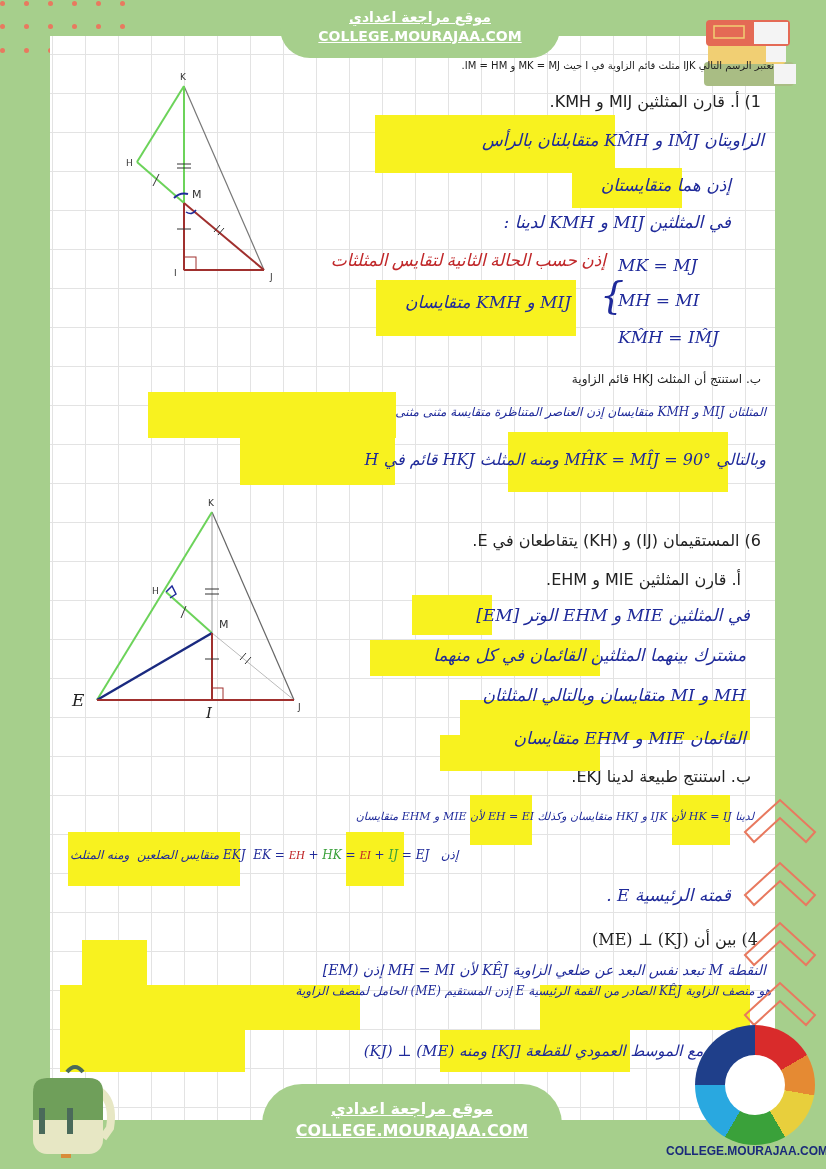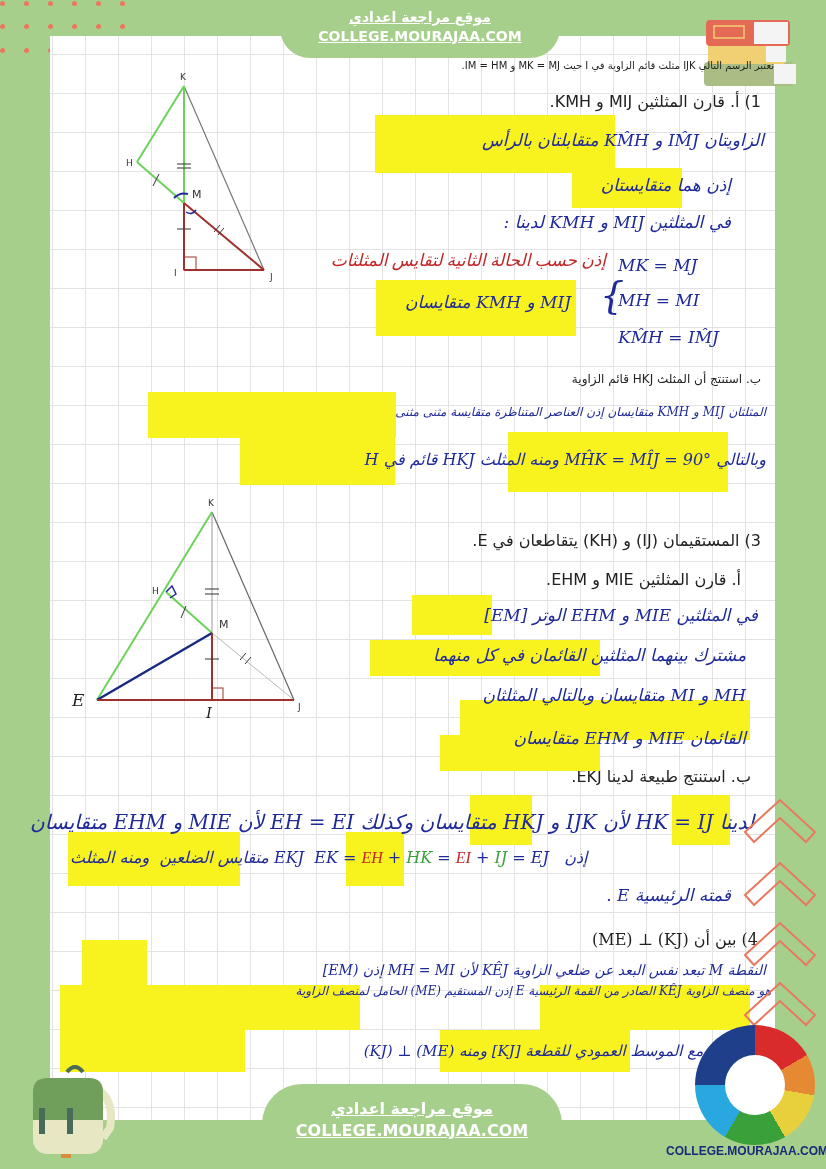--- a/index.html
+++ b/index.html
@@ -112,21 +112,21 @@
   <text x="92" y="104" font-size="9" fill="#333" font-family="DejaVu Sans, sans-serif">H</text>
   <text x="159" y="138" font-size="11" fill="#333" font-family="DejaVu Sans, sans-serif">M</text>
   <text x="146" y="228" font-size="15" fill="#222" font-family="DejaVu Serif, serif" font-style="italic">I</text>
   <text x="238" y="220" font-size="9" fill="#333" font-family="DejaVu Sans, sans-serif">J</text>
   <text x="12" y="216" font-size="17" fill="#222" font-family="DejaVu Serif, serif" font-style="italic">E</text>
 </svg>
 
 <div class="txt" style="right:52px;top:60px;font-size:10px">نعتبر الرسم التالي IJK مثلث قائم الزاوية في I حيث MK = MJ و IM = HM.</div>
 <div class="txt" style="right:65px;top:92px">1) أ. قارن المثلثين MIJ و KMH.</div>
 <div class="txt" style="right:65px;top:372px;font-size:12px">ب. استنتج أن المثلث HKJ قائم الزاوية</div>
-<div class="txt" style="right:65px;top:531px">3) المستقيمان (IJ) و (KH) يتقاطعان في E.</div>
+<div class="txt" style="right:65px;top:531px">6) المستقيمان (IJ) و (KH) يتقاطعان في E.</div>
 <div class="txt" style="right:85px;top:570px">أ. قارن المثلثين MIE و EHM.</div>
 <div class="txt" style="right:75px;top:767px">ب. استنتج طبيعة لدينا EKJ.</div>
 <div class="txt" style="right:68px;top:930px;font-family:'DejaVu Serif',serif">4) بين أن (KJ) ⊥ (ME)</div>
 
 <div class="hl" style="left:375px;top:115px;width:240px;height:58px"></div>
 <div class="hl" style="left:572px;top:168px;width:110px;height:40px"></div>
 <div class="hl" style="left:376px;top:280px;width:200px;height:56px"></div>
 <div class="hl" style="left:148px;top:392px;width:248px;height:46px"></div>
 <div class="hl" style="left:240px;top:435px;width:155px;height:50px"></div>
 <div class="hl" style="left:508px;top:432px;width:220px;height:60px"></div>
@@ -150,28 +150,28 @@
 <div class="hw red" style="right:220px;top:250px">إذن حسب الحالة الثانية لتقايس المثلثات</div>
 <div class="hw" style="right:255px;top:292px">MIJ و KMH متقايسان</div>
 <div class="hw" style="left:600px;top:250px;direction:ltr;font-size:38px;line-height:90px;color:#1f2a9a">{</div>
 <div class="hw" style="left:618px;top:255px;direction:ltr">MK = MJ</div>
 <div class="hw" style="left:618px;top:290px;direction:ltr">MH = MI</div>
 <div class="hw" style="left:618px;top:327px;direction:ltr">KM̂H = IM̂J</div>
 
 <div class="hw" style="right:60px;top:405px;font-size:12px">المثلثان MIJ و KMH متقايسان إذن العناصر المتناظرة متقايسة مثنى مثنى</div>
 <div class="hw" style="right:60px;top:450px;font-size:16px">وبالتالي MĤK = MÎJ = 90° ومنه المثلث HKJ قائم في H</div>
 
-<div class="hw" style="right:68px;top:605px">في المثلثين MIE و EHM الوتر [EM]</div>
+<div class="hw" style="right:76px;top:605px">في المثلثين MIE و EHM الوتر [EM]</div>
 <div class="hw" style="right:80px;top:645px">مشترك بينهما المثلثين القائمان في كل منهما</div>
 <div class="hw" style="right:80px;top:685px">MH و MI متقايسان وبالتالي المثلثان</div>
 <div class="hw" style="right:80px;top:728px">القائمان MIE و EHM متقايسان</div>
 
-<div class="hw" style="right:72px;top:810px;font-size:20px">لدينا HK = IJ لأن IJK و HKJ متقايسان وكذلك EH = EI لأن MIE و EHM متقايسان</div>
-
-<div class="hw" style="left:70px;top:848px;direction:ltr;font-size:16px">
+<div class="hw" style="right:72px;top:810px;font-size:11px">لدينا HK = IJ لأن IJK و HKJ متقايسان وكذلك EH = EI لأن MIE و EHM متقايسان</div>
+
+<div class="hw" style="left:70px;top:848px;direction:ltr;font-size:12px">
   <span style="direction:rtl;unicode-bidi:embed">EKJ متقايس الضلعين</span>
   <span style="color:#1f2a9a">&nbsp;ومنه المثلث&nbsp;</span>
   <span>EK</span> =
   <span class="red">EH</span> +
   <span class="green">HK</span> =
   <span class="red">EI</span> +
   <span class="green">IJ</span> =
   <span>EJ</span>
   <span>&nbsp;&nbsp;إذن</span>
 </div>

